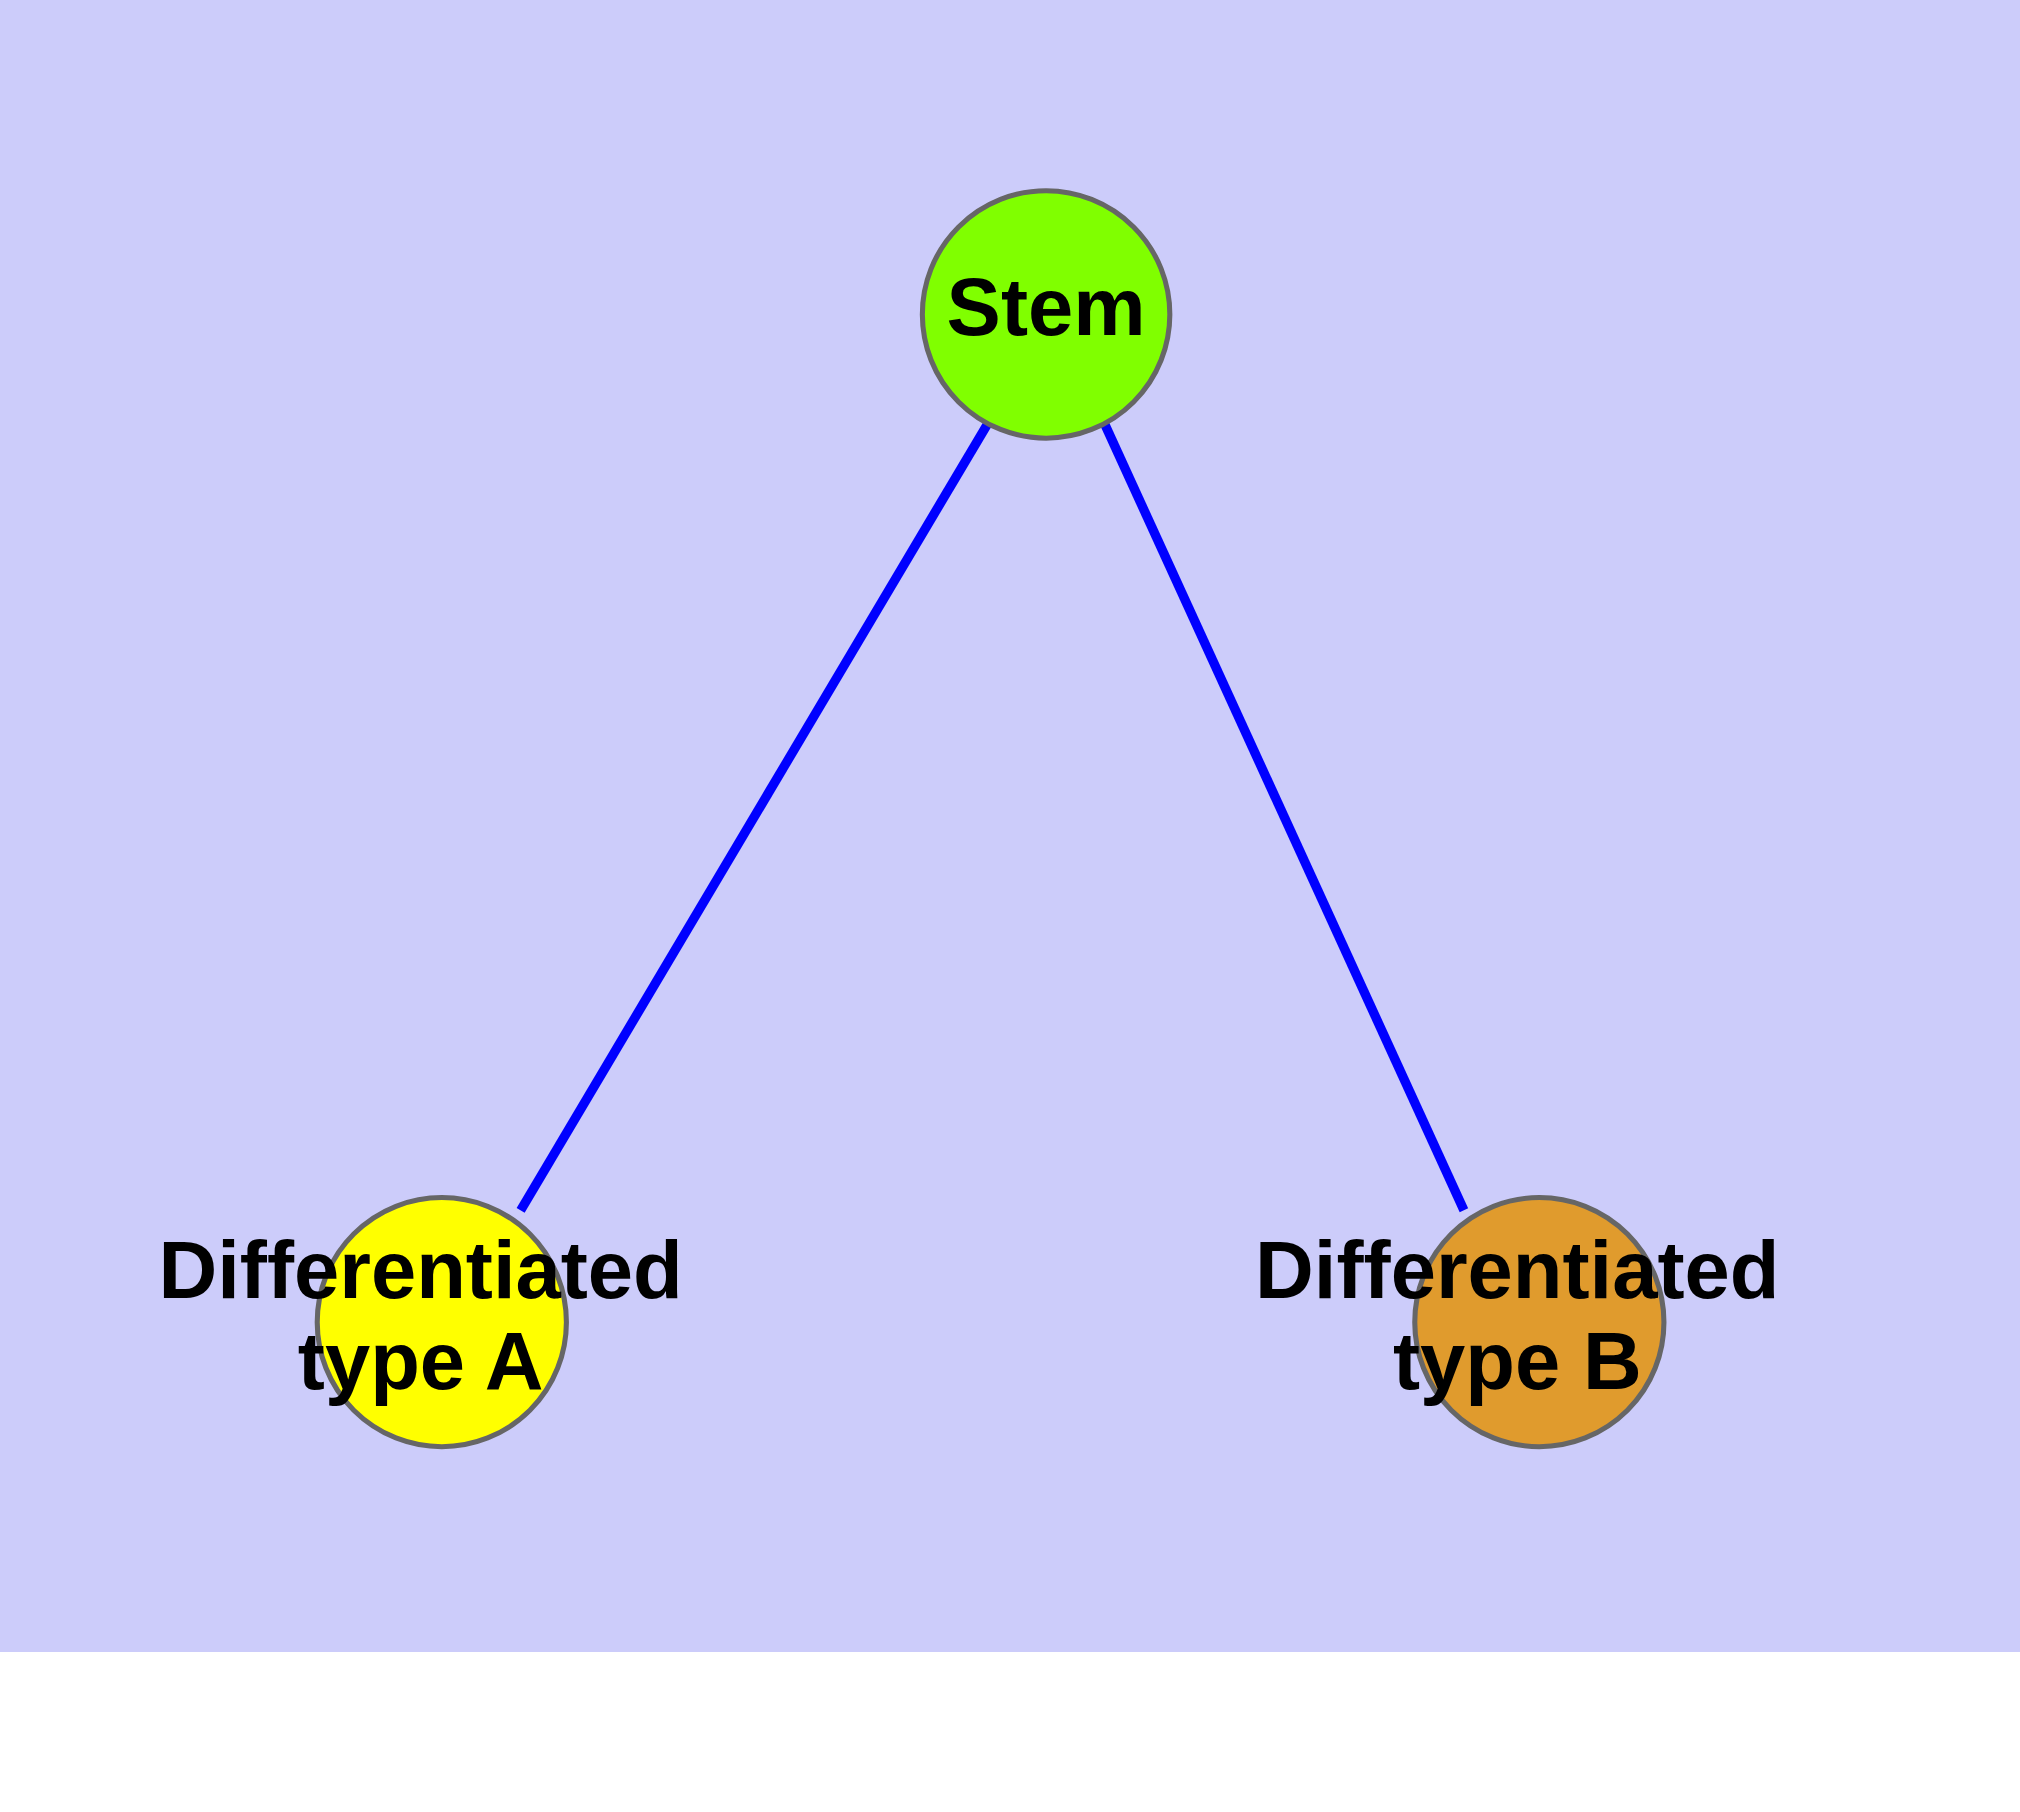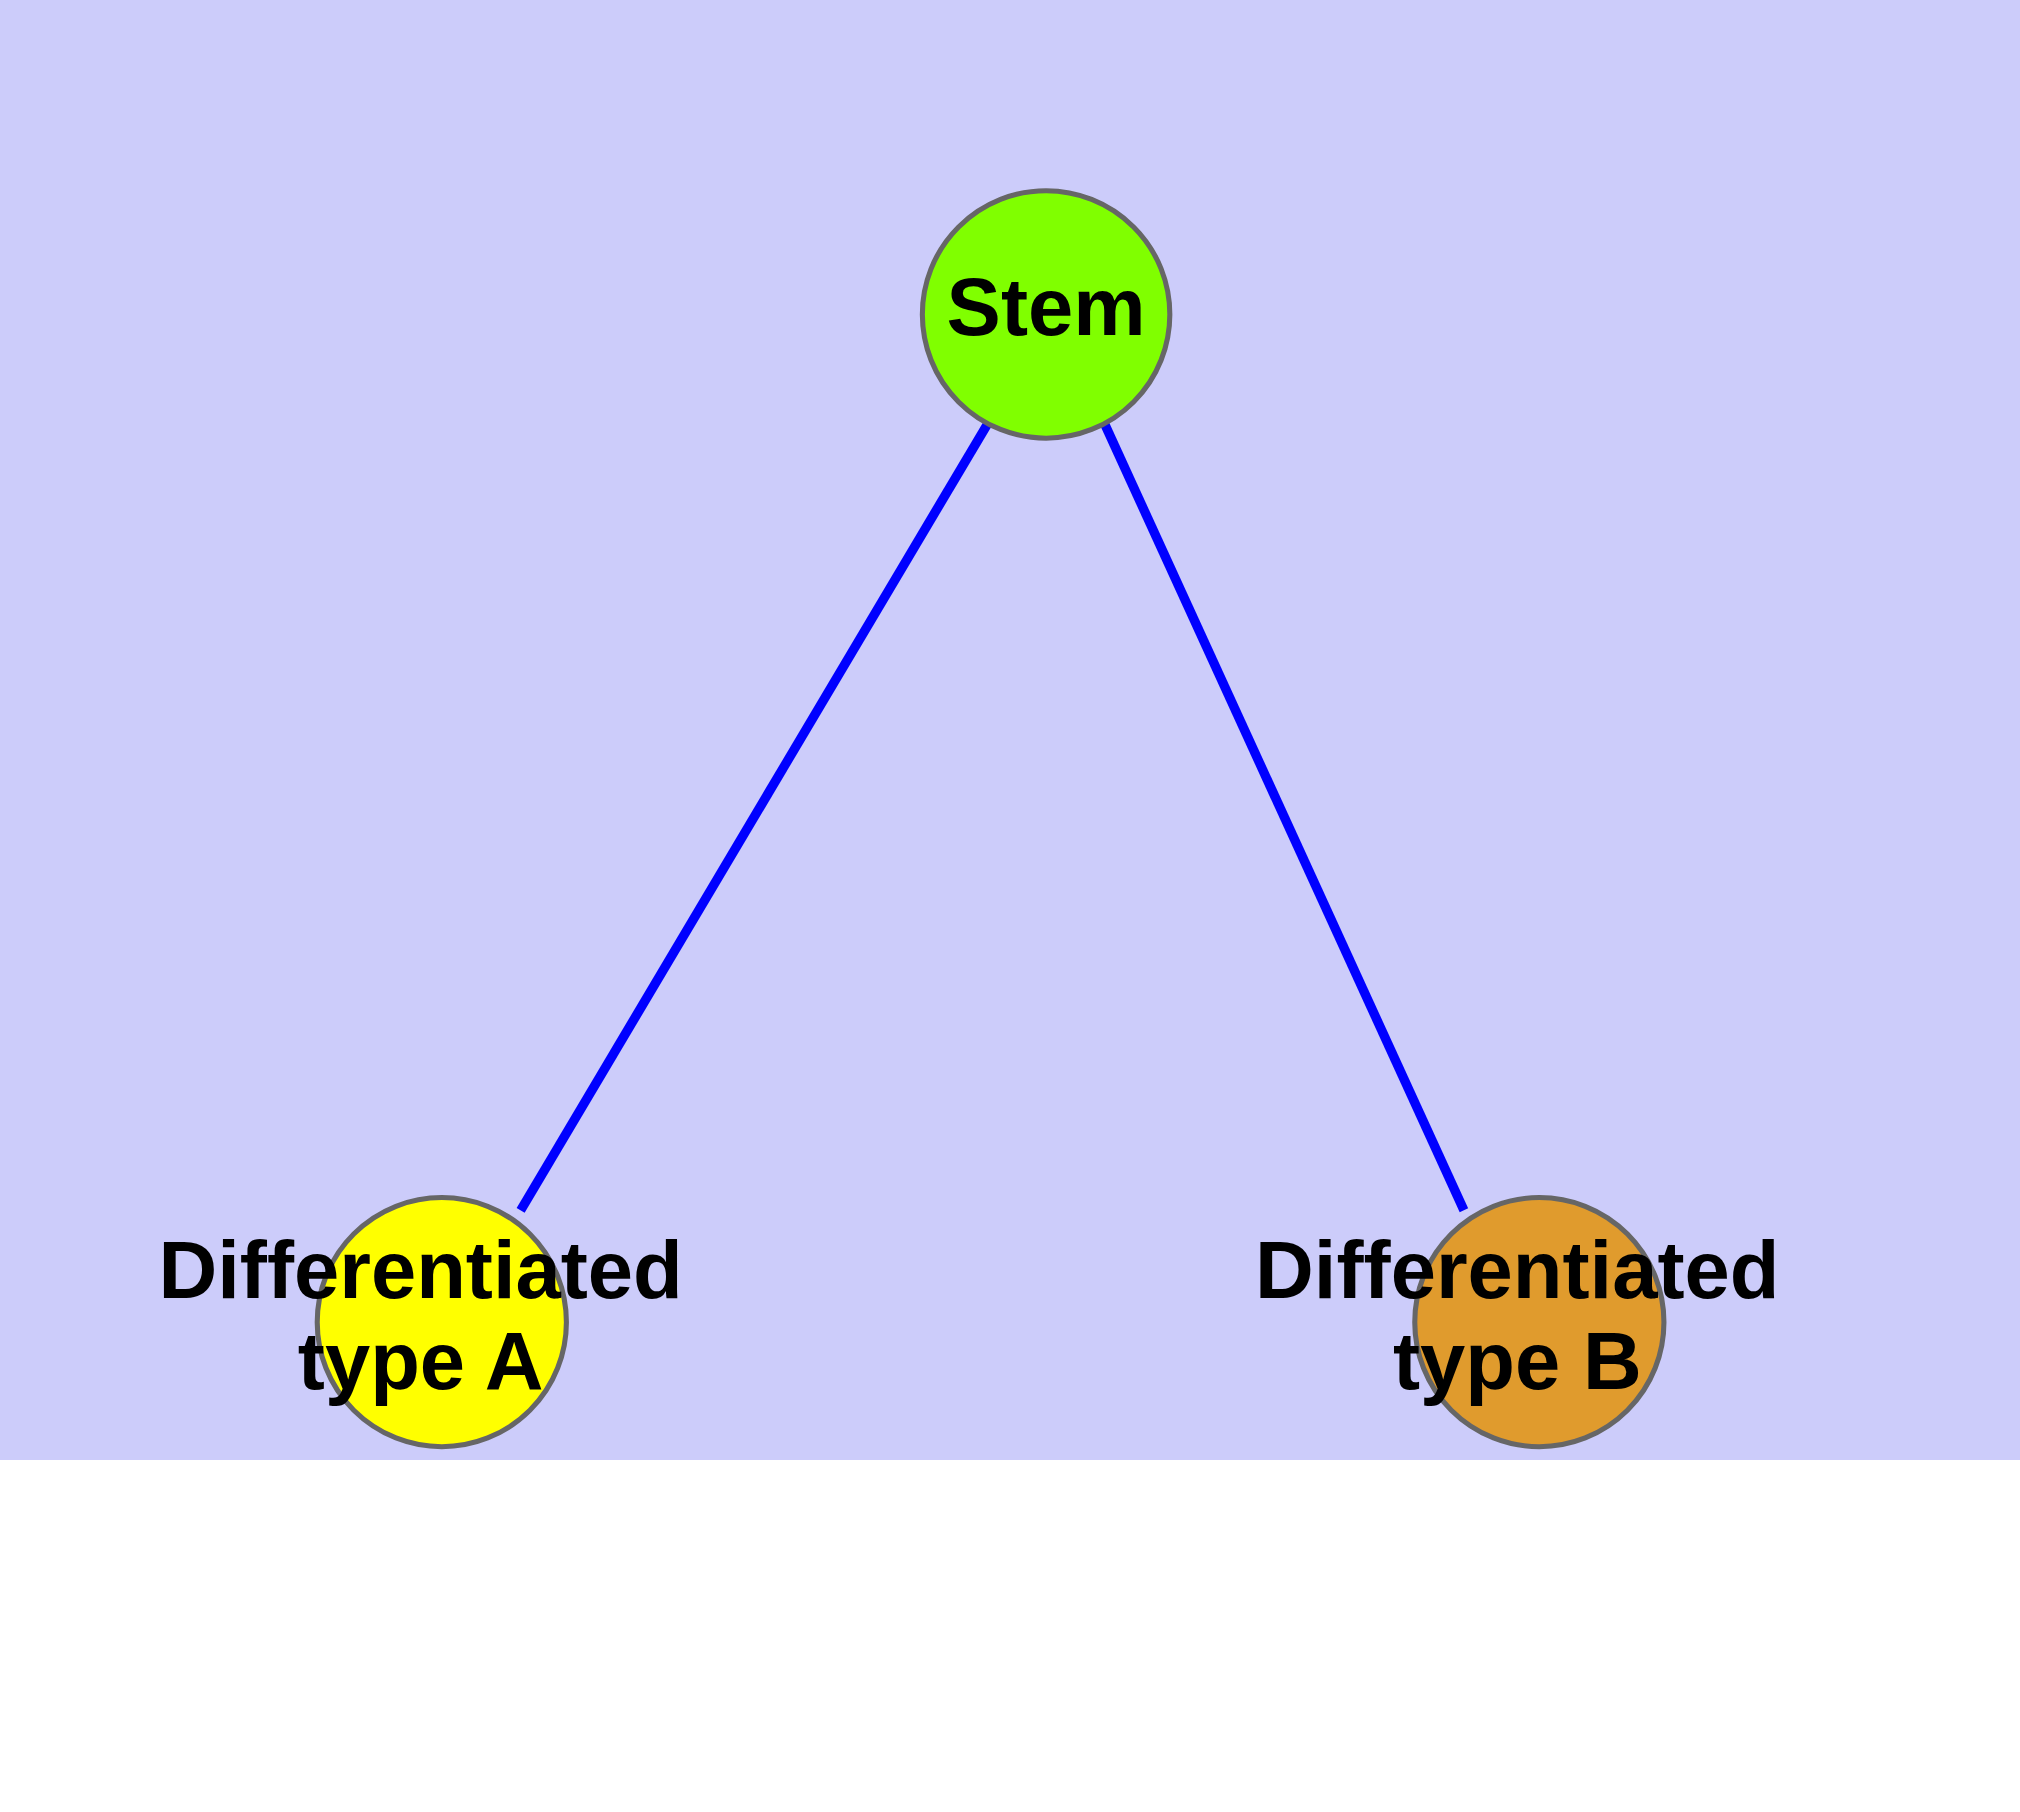--- a/index.html
+++ b/index.html
@@ -32,21 +32,21 @@
     font-family: "Liberation Sans", sans-serif;
     font-weight: bold;
     fill: #000000;
     text-anchor: middle;
     dominant-baseline: middle;
   }
 </style>
 </head>
 <body>
 
-<div id="canvas" style="width: 2021px; height: 1460px;">
+<div id="canvas" style="width: 2021px; height: 1652px;">
   <div id="bg-rect" style="background: rgb(204, 204, 250);"></div>
   <svg id="graph-svg" viewBox="0 0 2384 2138" xmlns="http://www.w3.org/2000/svg">
     <g id="edges-layer">
         <line x1="1165" y1="500" x2="614" y2="1428" stroke="#0000FF" stroke-width="11" stroke-linecap="butt"></line>
         <line x1="1303" y1="500" x2="1727" y2="1428" stroke="#0000FF" stroke-width="11" stroke-linecap="butt"></line>
       </g>
     <g id="nodes-layer">
         <circle cx="1234" cy="371" r="146" fill="#80FF00" stroke="#666666" stroke-width="6"></circle>
         <circle cx="521" cy="1560" r="147" fill="#FFFF00" stroke="#666666" stroke-width="6"></circle>
         <circle cx="1816" cy="1560" r="147" fill="#E09B2D" stroke="#666666" stroke-width="6"></circle>

